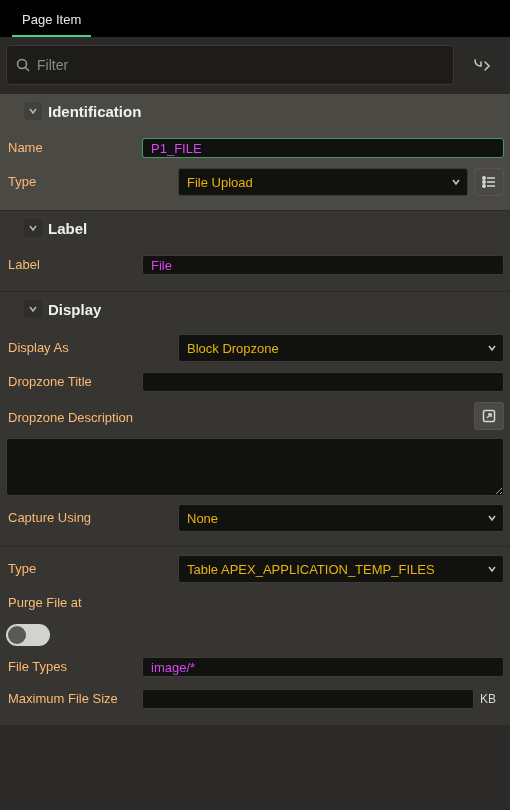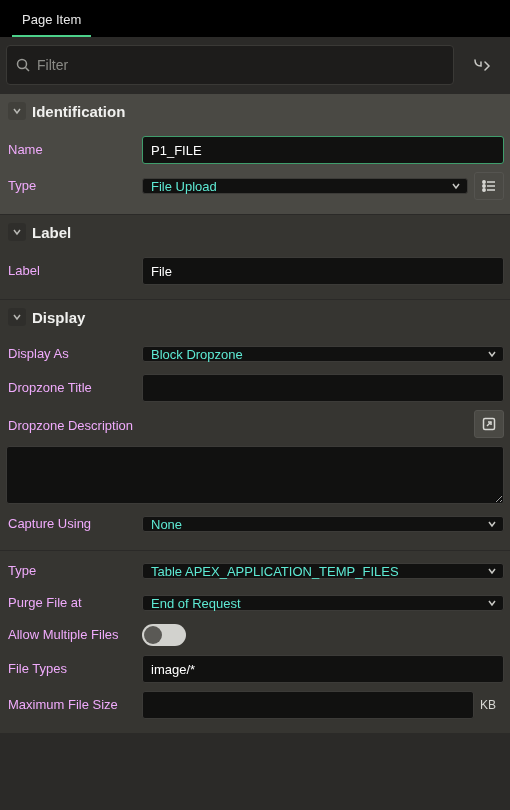--- a/index.html
+++ b/index.html
@@ -66,21 +66,21 @@
   .section {
     border-top: 1px solid #2b2a28;
   }
   .section.highlight {
     background: #4a4944;
   }
   .section-header {
     display: flex;
     align-items: center;
     gap: 6px;
-    padding: 8px 8px;
+    padding: 8px 24px;
     font-weight: 600;
     font-size: 15px;
     color: #f0f0ee;
   }
   .chev {
     width: 18px;
     height: 18px;
     display: flex;
     align-items: center;
     justify-content: center;
@@ -95,55 +95,56 @@
     display: flex;
     align-items: center;
     gap: 8px;
     padding: 4px 0;
     min-height: 32px;
   }
   .row.tall { align-items: flex-start; }
   .lbl {
     width: 128px;
     padding-left: 2px;
-    color: #f0abfc;
+    color: #fdba74;
     font-size: 13px;
     line-height: 1.25;
   }
   .ctrl {
     flex: 1;
     display: flex;
     align-items: center;
     gap: 6px;
   }
   .txt {
     flex: 1;
+    height: 20px;
+    background: #111110;
+    border: 1px solid #3c3b38;
+    border-radius: 3px;
+    color: #d946ef;
+    padding: 0 8px;
+    font-size: 13px;
+    outline: none;
+  }
+  .txt.greenborder { border-color: #3f9d6c; }
+  .sel {
+    flex: 1;
+    position: relative;
     height: 28px;
     background: #111110;
     border: 1px solid #3c3b38;
     border-radius: 3px;
-    color: #ffffff;
-    padding: 0 8px;
-    font-size: 13px;
-    outline: none;
-  }
-  .txt.greenborder { border-color: #3f9d6c; }
-  .sel {
-    flex: 1;
-    position: relative;
-    height: 16px;
-    background: #111110;
-    border: 1px solid #3c3b38;
-    border-radius: 3px;
-    color: #5eead4;
+    color: #eab308;
     padding: 0 26px 0 8px;
     font-size: 13px;
     display: flex;
     align-items: center;
     cursor: pointer;
+    margin-left: 36px;
   }
   .sel .dd {
     position: absolute;
     right: 6px;
     top: 50%;
     transform: translateY(-50%);
     color: #c8c8c4;
   }
   .icobtn {
     width: 30px;
@@ -357,33 +358,22 @@
             <span class="dd">
               <svg width="10" height="10" viewBox="0 0 10 10" fill="none" stroke="currentColor" stroke-width="1.5">
                   <polyline points="2,3 5,7 8,3"></polyline>
                 </svg>
             </span>
           </div>
         </div>
       </div>
       <div class="row">
         <div class="lbl">Purge File at</div>
-        <div class="ctrl">
-          <div class="sel">
-            <span>End of Request</span>
-            <span class="dd">
-              <svg width="10" height="10" viewBox="0 0 10 10" fill="none" stroke="currentColor" stroke-width="1.5">
-                  <polyline points="2,3 5,7 8,3"></polyline>
-                </svg>
-            </span>
-          </div>
-        </div>
-      </div>
-      <div class="row">
-        <div class="lbl">Allow Multiple Files</div>
+      </div>
+      <div class="row">
         <div class="ctrl">
           <div class="toggle">
             <div class="knob"></div>
           </div>
         </div>
       </div>
       <div class="row">
         <div class="lbl">File Types</div>
         <div class="ctrl">
           <input class="txt" type="text" value="image/*" style="">

